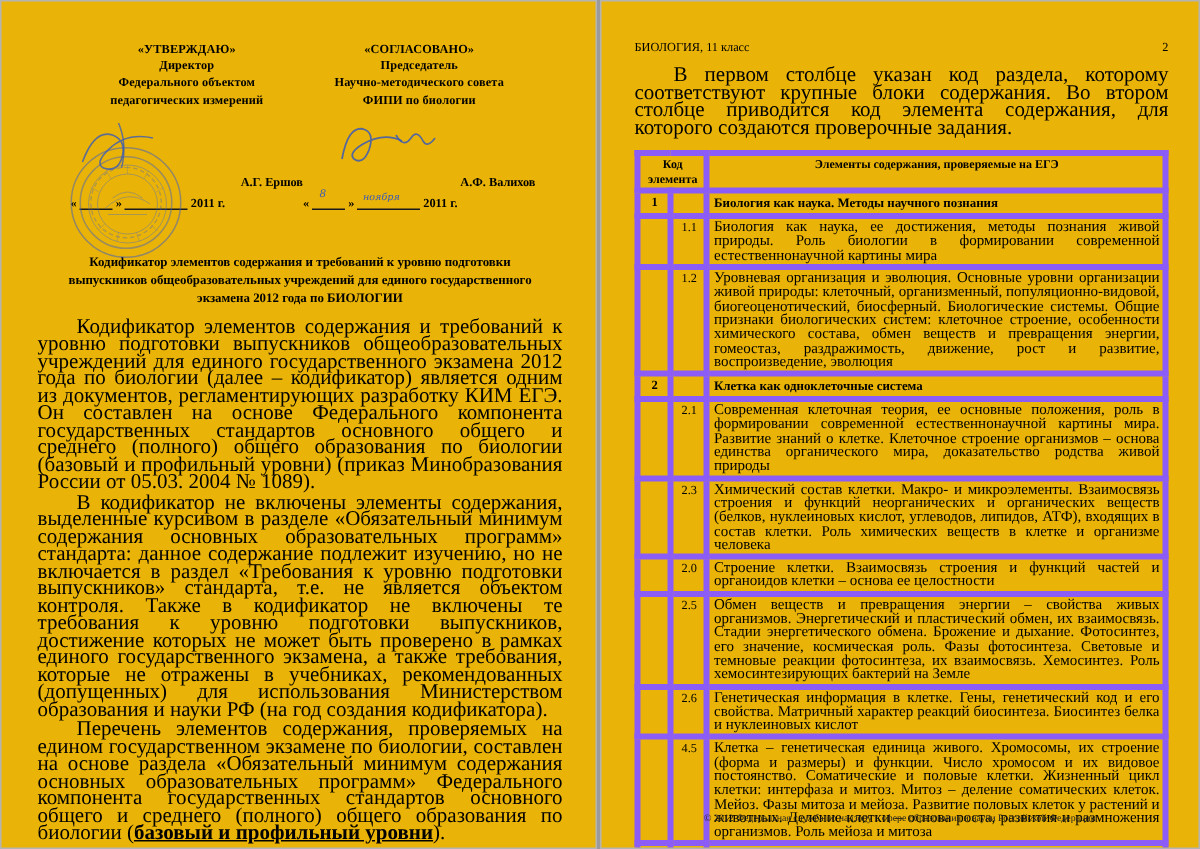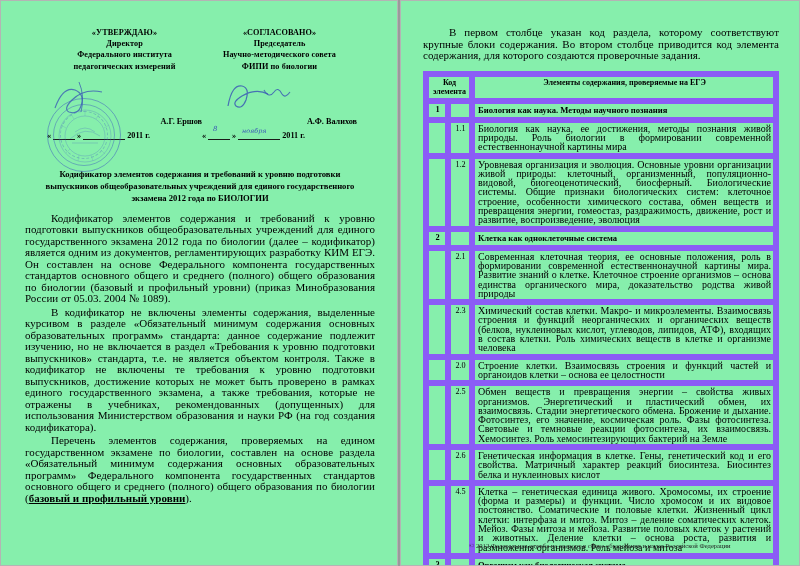--- a/index.html
+++ b/index.html
@@ -6,21 +6,21 @@
   html, body {
     margin: 0; padding: 0;
     width: 800px; height: 566px;
     background: #9a9a9a;
     font-family: "Liberation Serif", "DejaVu Serif", serif;
     overflow: hidden;
   }
   .viewer { position: relative; width: 800px; height: 566px; display: flex; gap: 2px; }
 
   .page {
-    background: #86efac;
+    background: #eab308;
     position: relative;
     overflow: hidden;
     border: 1px solid #b4b4b4;
   }
   .page-left  { width: 398px; height: 566px; }
   .page-right { width: 400px; height: 566px; }
 
   .inner-left  { padding: 26px 22px 0 24px; }
   .inner-right { padding: 26px 20px 0 22px; }
 
@@ -57,40 +57,40 @@
   }
   .seal-txt { position:absolute; inset:0; }
   .scribble { position: absolute; pointer-events: none; }
 
   
   h1.doc-title {
     font-size: 8.6px; font-weight: bold; text-align: center;
     line-height: 12px; margin: 28px 8px 9px 8px;
   }
   p.para {
-    font-size: 11px; line-height: 11.5px; text-align: justify;
+    font-size: 14px; line-height: 11.5px; text-align: justify;
     margin: 0 0 2px 0; text-indent: 26px; hyphens: none;
   }
   h2.sec-title {
     font-size: 8.5px; font-weight: bold; text-align: center;
     line-height: 11.5px; margin: 16px 18px 2px 18px;
   }
   .u { text-decoration: underline; font-weight: bold; }
 
   
   .rhead { display: flex; justify-content: space-between; align-items: baseline; margin-bottom: 9px; }
   .rhead .ht { font-size: 8.2px; }
   .rhead .pn { font-size: 8.2px; }
 
   table.codif {
     border-collapse: collapse; width: 100%; margin-top: 9px;
     table-layout: fixed;
   }
   table.codif td, table.codif th {
-    border: 6px solid #8b5cf6; vertical-align: top;
+    border: 4px solid #8b5cf6; vertical-align: top;
     padding: 1px 2px 1px 3px;
   }
   col.c1 { width: 22px; }
   col.c2 { width: 24px; }
   col.c3 { width: auto; }
   th.hd {
     text-align: center; font-size: 8px; font-weight: bold; line-height: 9.6px;
     padding: 1px 1px;
   }
   td.code-major { text-align: center; font-weight: bold; font-size: 8.4px; padding-top: 1px; }
@@ -110,21 +110,21 @@
 <div class="viewer">
 
   <div class="page page-left">
     <div class="inner-left">
 
       <div class="sig-row">
 
         <div class="sig-block">
           <div class="ttl">«УТВЕРЖДАЮ»</div>
           <div class="ttl">Директор</div>
-          <div class="ttl">Федерального института</div>
+          <div class="ttl">Федерального объектом</div>
           <div class="ttl">педагогических измерений</div>
 
           <div class="sig-sign-area">
             <div class="seal">
               <svg class="seal-txt" width="74" height="74" viewBox="0 0 74 74">
                 <g stroke="#4a6cc4" stroke-width="0.6" fill="none" opacity="0.55">
                   <circle cx="37" cy="37" r="26"></circle>
                   <circle cx="37" cy="37" r="20"></circle>
                   <path d="M22 40 q15 -14 30 -3"></path>
                   <path d="M24 44 h26"></path>
@@ -203,20 +203,24 @@
 
 
       <p class="para"><span>Перечень элементов содержания, проверяемых на едином государственном экзамене по биологии, составлен на основе раздела «Обязательный минимум содержания основных образовательных программ» Федерального компонента государственных стандартов основного общего и среднего (полного) общего образования по биологии (</span><span class="u">базовый и профильный уровни</span><span>).</span></p>
 
     </div>
   </div>
 
   <div class="page page-right">
     <div class="inner-right">
 
+      <div class="rhead">
+        <span class="ht">БИОЛОГИЯ, 11 класс</span>
+        <span class="pn">2</span>
+      </div>
 
       <p class="para">В первом столбце указан код раздела, которому соответствуют крупные блоки содержания. Во втором столбце приводится код элемента содержания, для которого создаются проверочные задания.</p>
 
       <table class="codif">
         <colgroup>
             <col class="c1">
             <col class="c2">
             <col class="c3">
           </colgroup>
         <thead>

